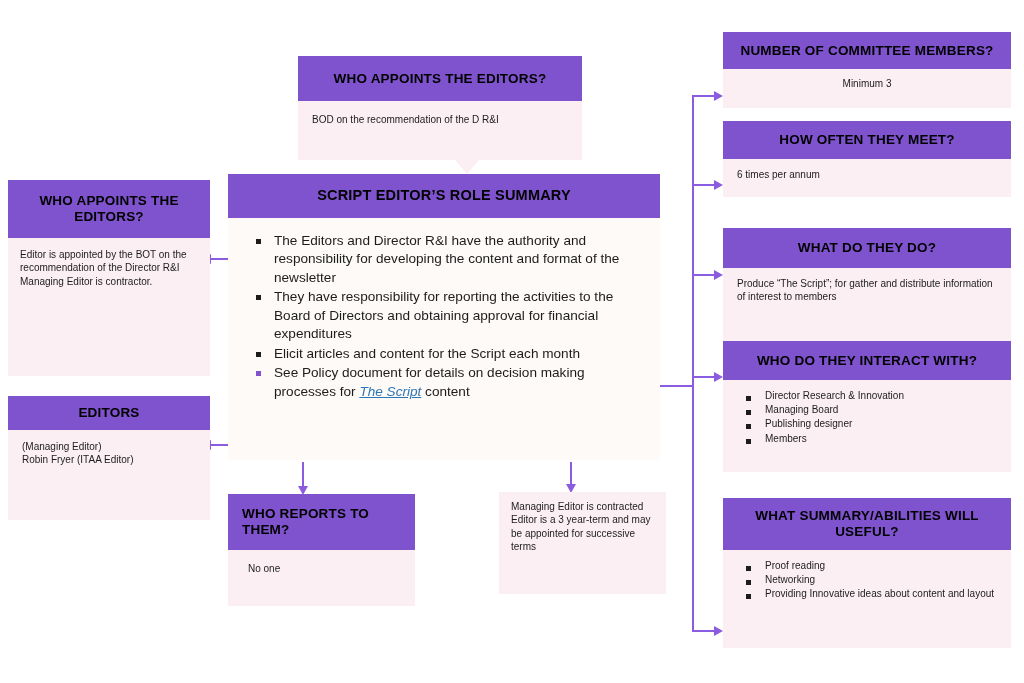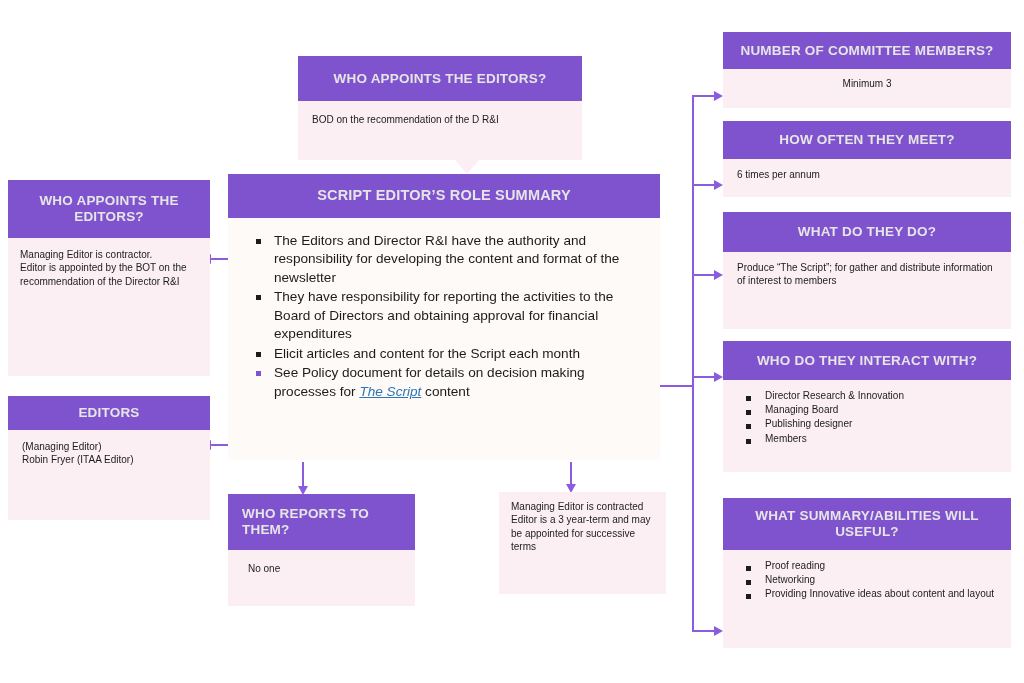--- a/index.html
+++ b/index.html
@@ -10,21 +10,21 @@
     position:relative;
     overflow:hidden;
     -webkit-font-smoothing:antialiased;
   }
   .canvas{position:absolute;left:0;top:0;width:1024px;height:683px;}
 
   
   .card{position:absolute;box-sizing:border-box;}
   .card .hdr{
     background:#8053CE;
-    color:#e5e5e5;
+    color:#000000;
     font-weight:bold;
     font-size:13.5px;
     letter-spacing:.2px;
     text-align:center;
     box-sizing:border-box;
     display:flex;align-items:center;justify-content:center;
     line-height:1.18;
   }
   .card .hdr.left{justify-content:flex-start;text-align:left;}
   .card .body{
@@ -99,21 +99,21 @@
   .rcol{left:723px;width:288px;}
   #r-number{top:32px;height:76px;}
   #r-number .hdr{height:37px;}
   #r-number .body{height:39px;padding:8px 12px 0 12px;}
 
   #r-howoften{top:121px;height:76px;}
   #r-howoften .hdr{height:38px;}
   #r-howoften .body{height:38px;padding:9px 12px 0 14px;}
 
   #r-whatdo{top:212px;height:117px;}
-  #r-whatdo .hdr{height:40px;}
+  #r-whatdo .hdr{height:40px;margin-top:16px;}
   #r-whatdo .body{height:77px;padding:9px 14px 0 14px;}
 
   #r-interact{top:341px;height:131px;}
   #r-interact .hdr{height:39px;}
   #r-interact .body{height:92px;padding:9px 10px 0 10px;}
 
   #r-skills{top:498px;height:150px;}
   #r-skills .hdr{height:52px;padding:0 20px;}
   #r-skills .body{height:98px;padding:9px 10px 0 10px;}
 
@@ -196,22 +196,22 @@
         <li><span>They have responsibility for reporting the activities to the Board of Directors and obtaining approval for financial expenditures</span></li>
         <li><span>Elicit articles and content for the Script each month</span></li>
         <li class="purple-bullet"><span>See Policy document for details on decision making processes for </span><a href="#">The Script</a><span> content</span></li>
       </ul>
     </div>
   </div>
 
   <div class="card" id="left-appoints">
     <div class="hdr">WHO APPOINTS THE EDITORS?</div>
     <div class="body">
+      <div>Editor is appointed by the BOT on the recommendation of the Director R&amp;I</div>
       <div>Managing Editor is contractor.</div>
-      <div>Editor is appointed by the BOT on the recommendation of the Director R&amp;I</div>
     </div>
   </div>
 
   <div class="card" id="left-editors">
     <div class="hdr">EDITORS</div>
     <div class="body">
       <div>(Managing Editor)</div>
       <div>Robin Fryer (ITAA Editor)</div>
     </div>
   </div>

